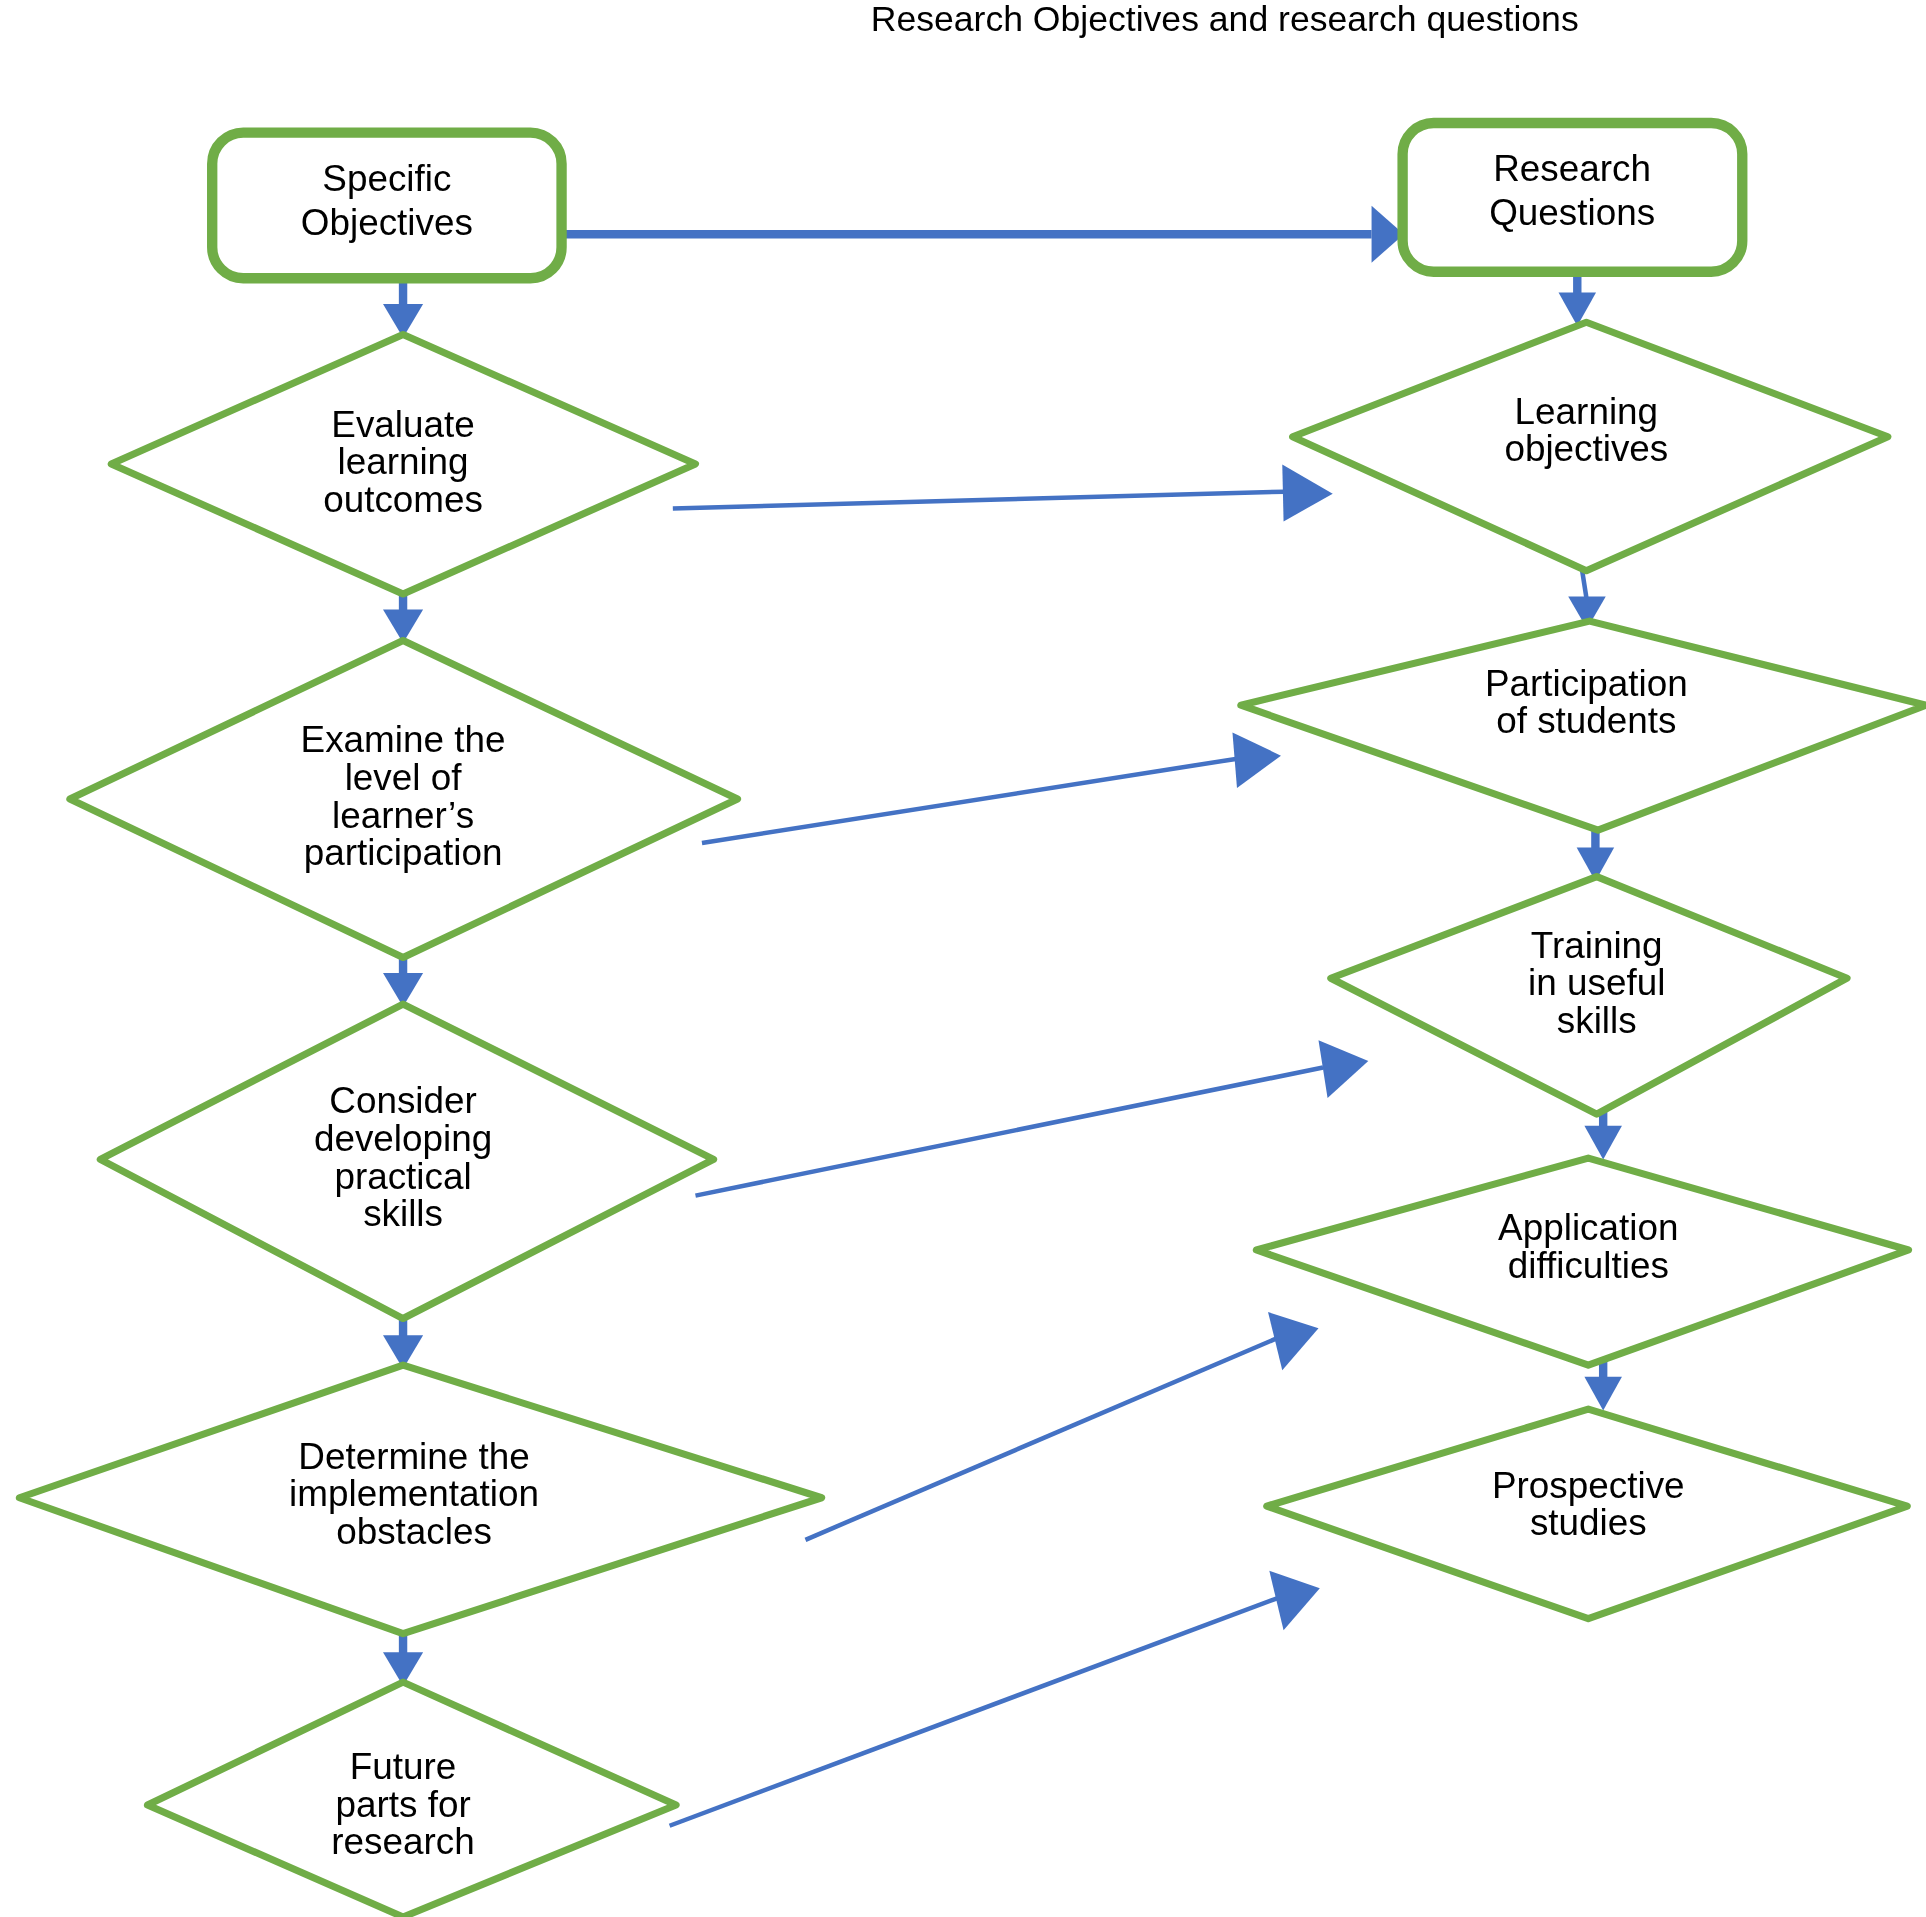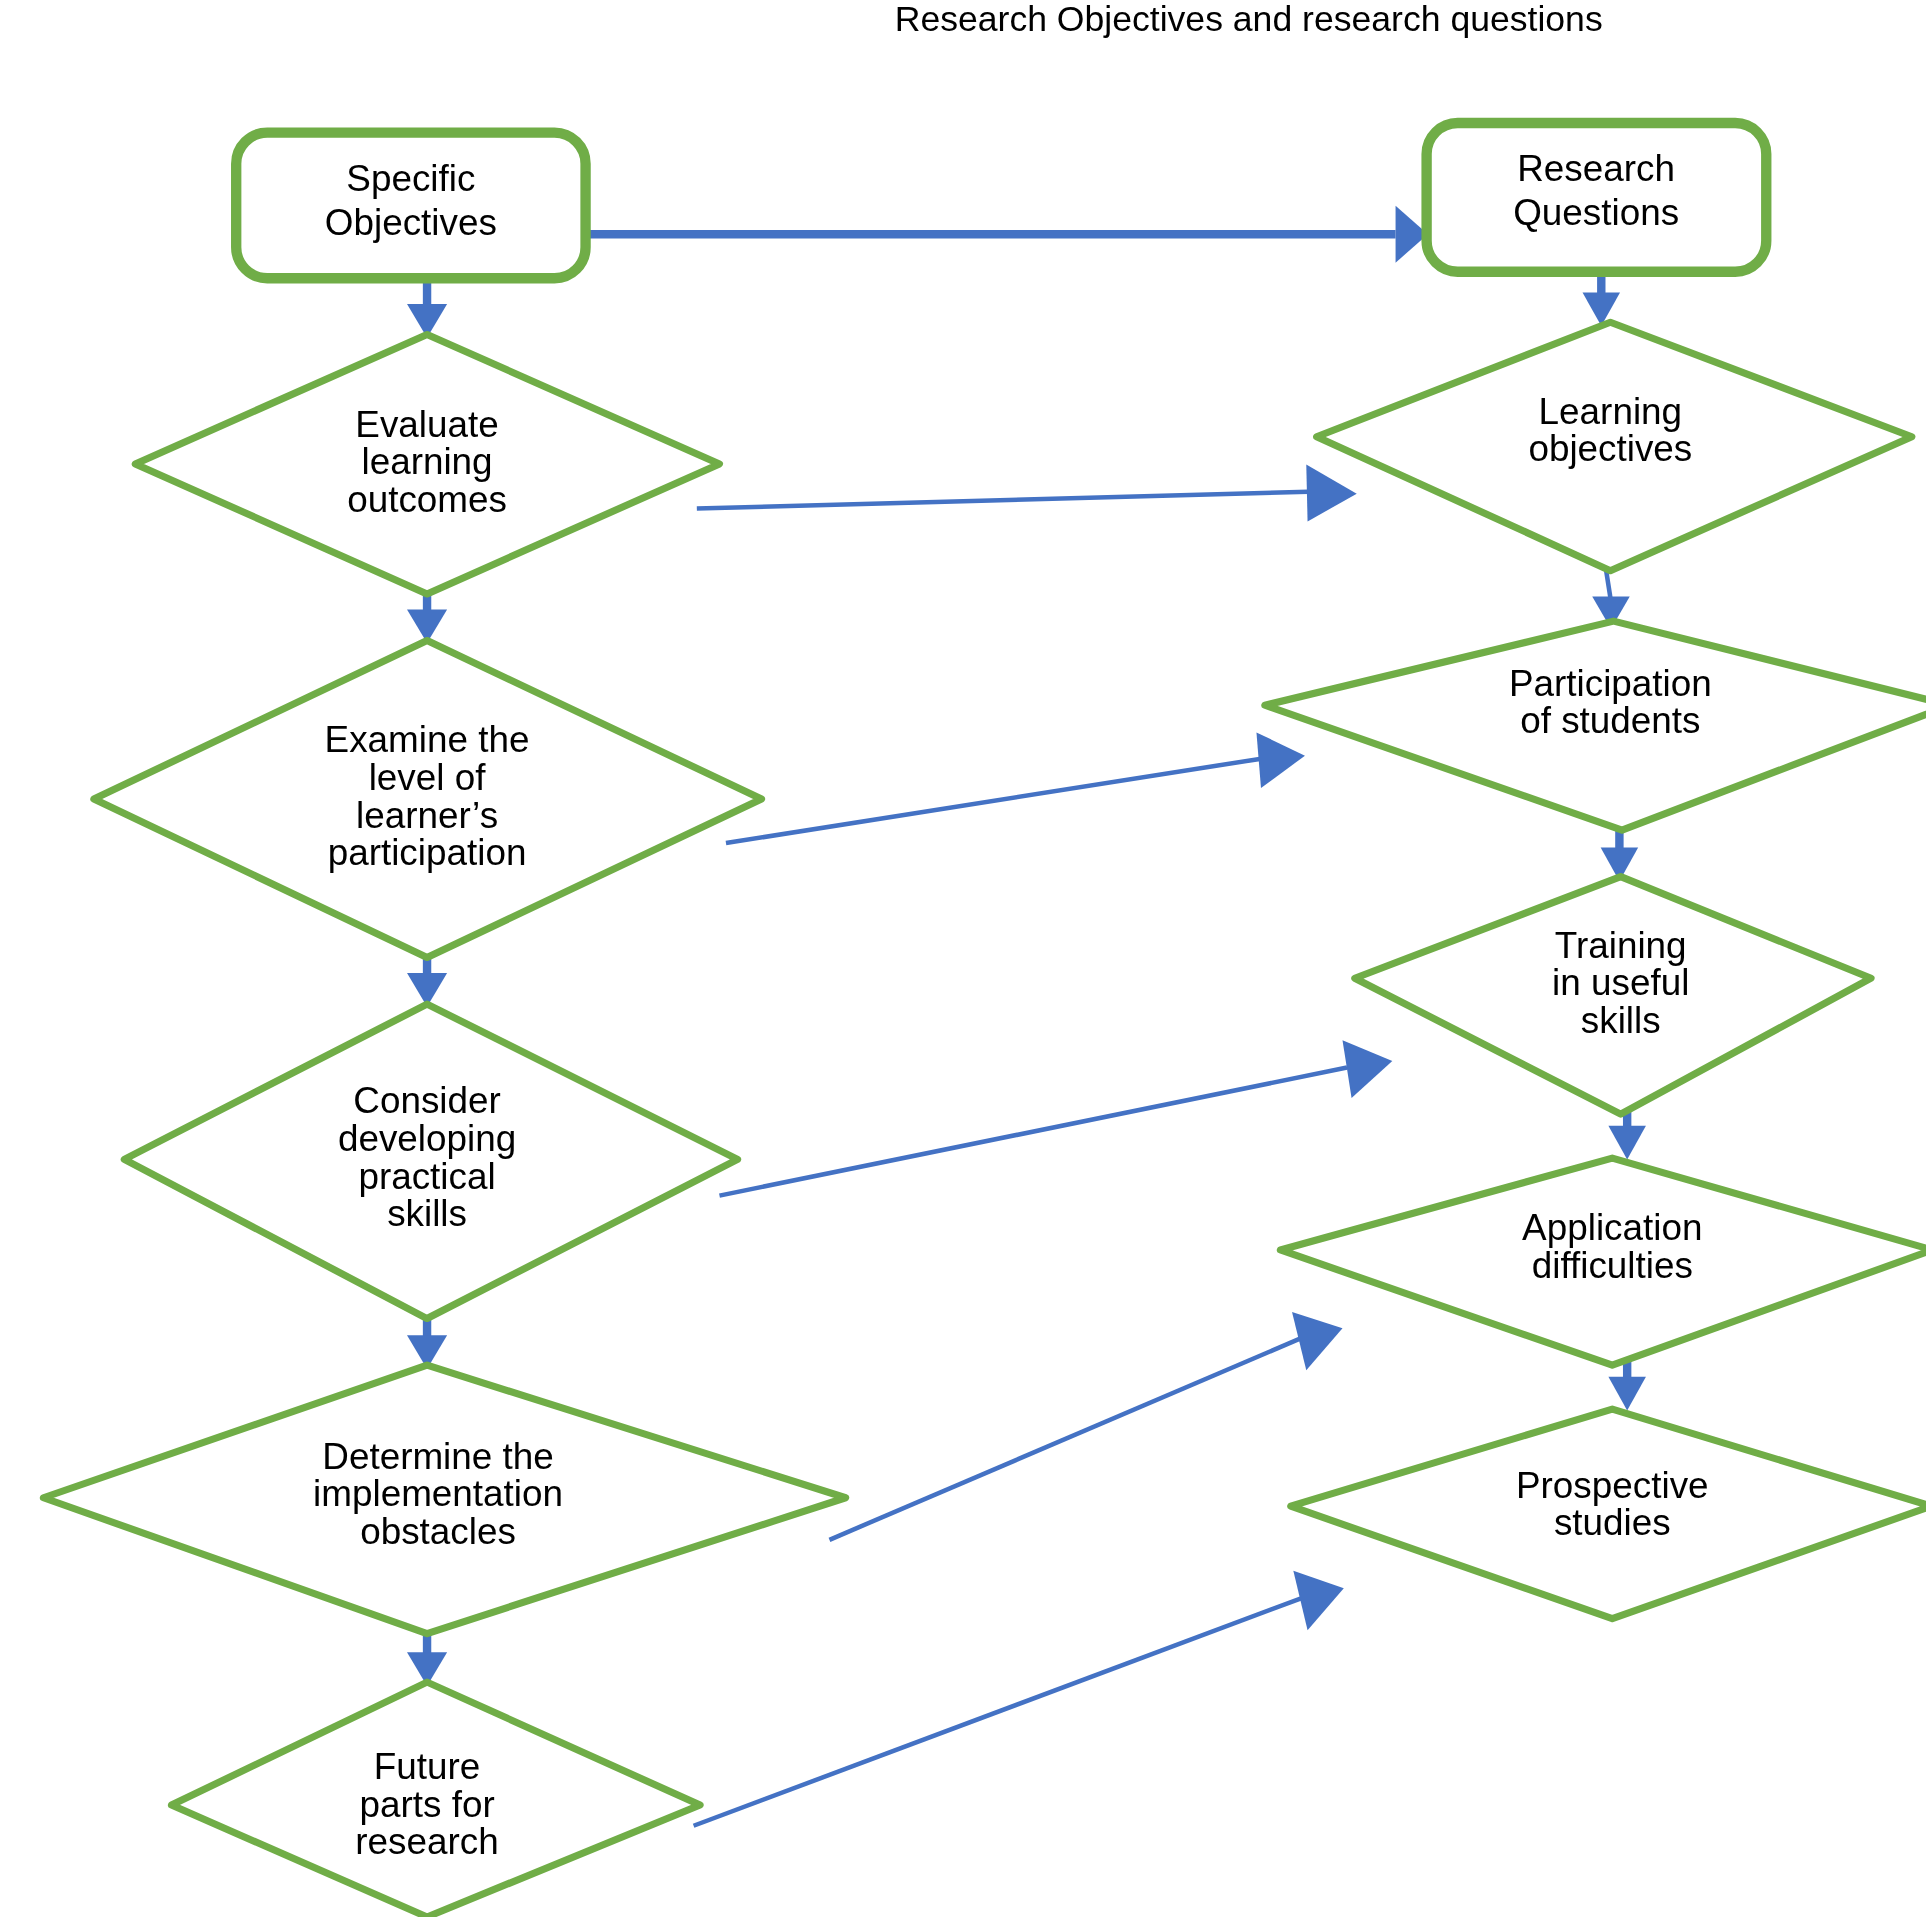--- a/index.html
+++ b/index.html
@@ -11,21 +11,20 @@
     width: 1926px;
     height: 1917px;
     font-family: "Liberation Sans", sans-serif;
     overflow: hidden;
   }
   #diagram-root {
     position: relative;
     width: 1612px;
     height: 1917px;
     background: #ffffff;
-    margin-left: 24px;
   }
   #flow-svg {
     position: absolute;
     left: 0;
     top: 0;
     width: 1926px;
     height: 1917px;
   }
   .node-shape {
     fill: #ffffff;

